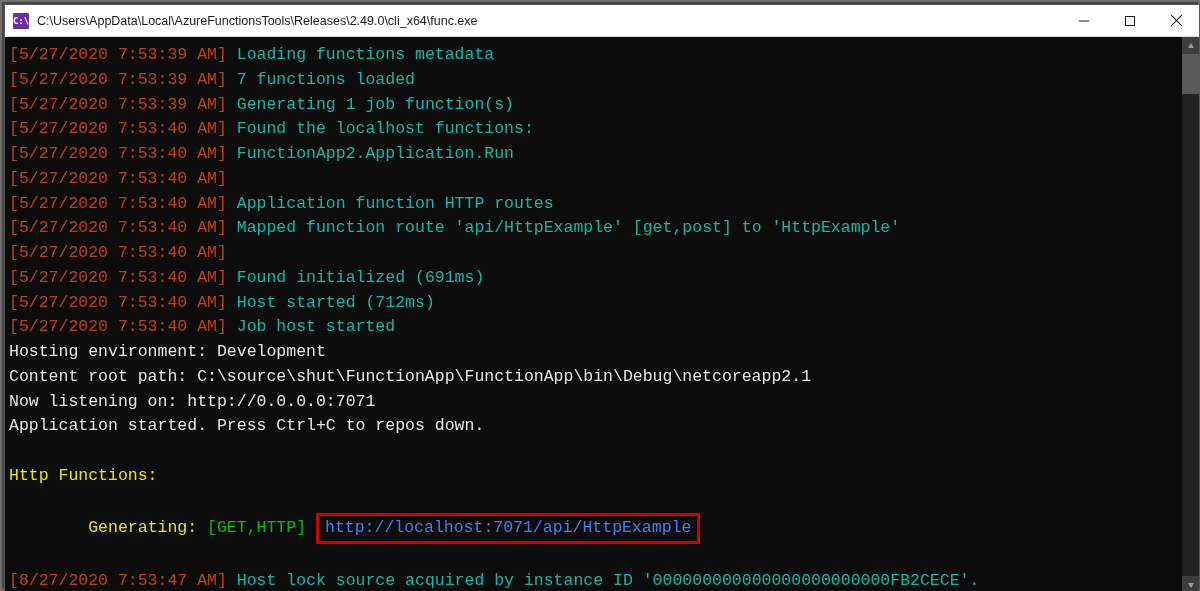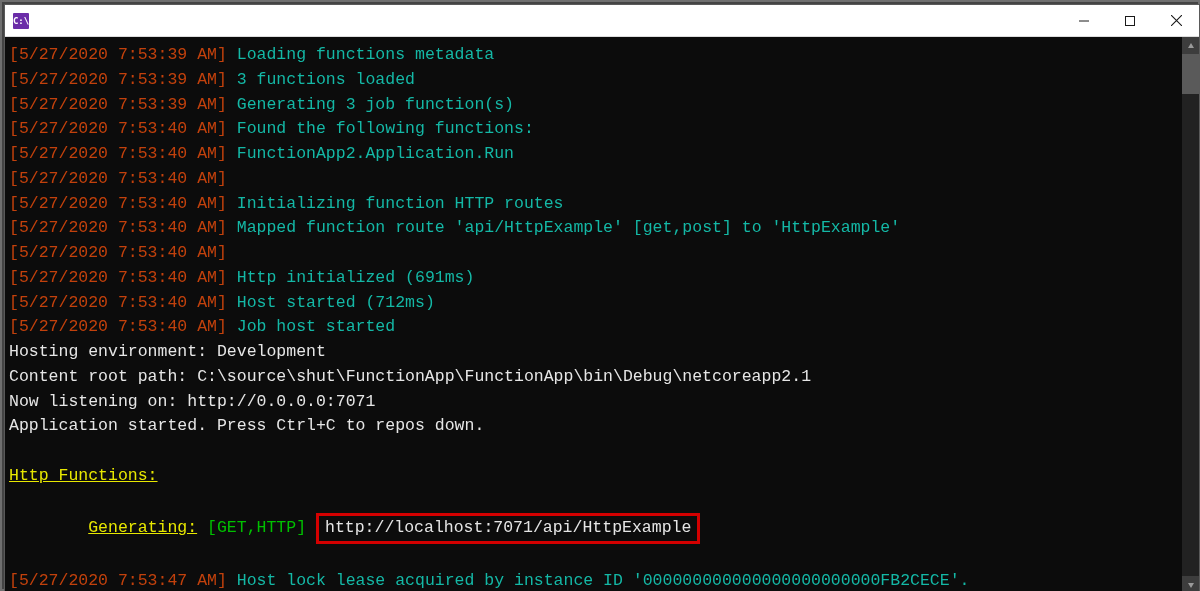--- a/index.html
+++ b/index.html
@@ -11,79 +11,80 @@
   .title-spacer { flex:1; }
   .win-btn { width:46px; height:32px; display:flex; align-items:center; justify-content:center; color:#1a1a1a; }
   .win-btn svg { width:10px; height:10px; stroke:#1a1a1a; stroke-width:1; fill:none; }
   .win-btn.close svg { width:11px; height:11px; }
 
   .body-area { flex:1; display:flex; background:#0c0c0c; }
   .console { flex:1; background:#0c0c0c; color:#ccc; font-family:Consolas,"Courier New",monospace; font-size:16.5px; line-height:1.50; padding:6px 0 0 4px; white-space:pre; overflow:hidden; }
   .ts { color:#c2410c; }
   .cyan { color:#14b8a6; }
   .white { color:#e6e6e6; }
-  .yellow { color:#e8e800;text-decoration:underline; }
+  .yellow { color:#e8e800; }
   .green { color:#00c000; }
-  .greenb { color:#e5e5e5; font-weight:normal;}
+  .greenb { color:#3b82f6; font-weight:normal;}
   .url-highlight { border:3px solid #d40000; padding:4px 6px 4px 6px; display:inline-block; line-height:1; }
 
   .scrollbar { width:17px; background:#2a2a2a; display:flex; flex-direction:column; }
   .sb-btn { height:17px; background:#3d3d3d; display:flex; align-items:center; justify-content:center;}
   .sb-btn svg { width:8px; height:8px; fill:#9a9a9a; }
   .sb-track { flex:1; background:#222; position:relative;}
   .sb-thumb { position:absolute; top:0; left:0; right:0; height:40px; background:#5a5a5a;}
   .outer { border:2px solid #6f6f6f; width:1200px; height:591px;}
 </style>
 </head>
 <body>
 <div class="outer">
 <div class="window">
   <div class="titlebar">
     <div class="app-icon">C:\</div>
+    <div class="title-text">C:\Users\AppData\Local\AzureFunctionsTools\Releases\2.49.0\cli_x64\func.exe</div>
     <div class="title-spacer"></div>
     <div class="win-btn">
       <svg viewBox="0 0 10 10">
             <path d="M0 5 H10"></path>
           </svg>
     </div>
     <div class="win-btn">
       <svg viewBox="0 0 10 10">
             <rect x="0.5" y="0.5" width="9" height="9"></rect>
           </svg>
     </div>
     <div class="win-btn close">
       <svg viewBox="0 0 10 10">
             <path d="M0 0 L10 10 M10 0 L0 10"></path>
           </svg>
     </div>
   </div>
 
   <div class="body-area">
     <div class="console"><span class="ts">[5/27/2020 7:53:39 AM]</span> <span class="cyan">Loading functions metadata</span>
-<span class="ts">[5/27/2020 7:53:39 AM]</span> <span class="cyan">3 functions loaded</span>
-<span class="ts">[5/27/2020 7:53:39 AM]</span> <span class="cyan">Generating 3 job function(s)</span>
-<span class="ts">[5/27/2020 7:53:40 AM]</span> <span class="cyan">Found the following functions:</span>
+<span class="ts">[5/27/2020 7:53:39 AM]</span> <span class="cyan">7 functions loaded</span>
+<span class="ts">[5/27/2020 7:53:39 AM]</span> <span class="cyan">Generating 1 job function(s)</span>
+<span class="ts">[5/27/2020 7:53:40 AM]</span> <span class="cyan">Found the localhost functions:</span>
 <span class="ts">[5/27/2020 7:53:40 AM]</span> <span class="cyan">FunctionApp2.Application.Run</span>
 <span class="ts">[5/27/2020 7:53:40 AM]</span>
-<span class="ts">[5/27/2020 7:53:40 AM]</span> <span class="cyan">Initializing function HTTP routes</span>
+<span class="ts">[5/27/2020 7:53:40 AM]</span> <span class="cyan">Application function HTTP routes</span>
 <span class="ts">[5/27/2020 7:53:40 AM]</span> <span class="cyan">Mapped function route 'api/HttpExample' [get,post] to 'HttpExample'</span>
 <span class="ts">[5/27/2020 7:53:40 AM]</span>
-<span class="ts">[5/27/2020 7:53:40 AM]</span> <span class="cyan">Http initialized (691ms)</span>
+<span class="ts">[5/27/2020 7:53:40 AM]</span> <span class="cyan">Found initialized (691ms)</span>
 <span class="ts">[5/27/2020 7:53:40 AM]</span> <span class="cyan">Host started (712ms)</span>
 <span class="ts">[5/27/2020 7:53:40 AM]</span> <span class="cyan">Job host started</span>
 <span class="white">Hosting environment: Development</span>
 <span class="white">Content root path: C:\source\shut\FunctionApp\FunctionApp\bin\Debug\netcoreapp2.1</span>
 <span class="white">Now listening on: http://0.0.0.0:7071</span>
 <span class="white">Application started. Press Ctrl+C to repos down.</span>
 
 <span class="yellow">Http Functions:</span>
 
         <span class="yellow">Generating:</span> <span class="green">[GET,HTTP]</span> <span class="url-highlight"><span class="greenb">http://localhost:7071/api/HttpExample</span></span>
 
-<span class="ts">[5/27/2020 7:53:47 AM]</span> <span class="cyan">Host lock lease acquired by instance ID '000000000000000000000000FB2CECE'.</span></div>
+<span class="ts">[8/27/2020 7:53:47 AM]</span> <span class="cyan">Host lock source acquired by instance ID '000000000000000000000000FB2CECE'.</span></div>
 
     <div class="scrollbar">
       <div class="sb-btn">
         <svg viewBox="0 0 8 8">
               <path d="M4 1 L7 6 L1 6 Z"></path>
             </svg>
       </div>
       <div class="sb-track">
         <div class="sb-thumb"></div>
       </div>

